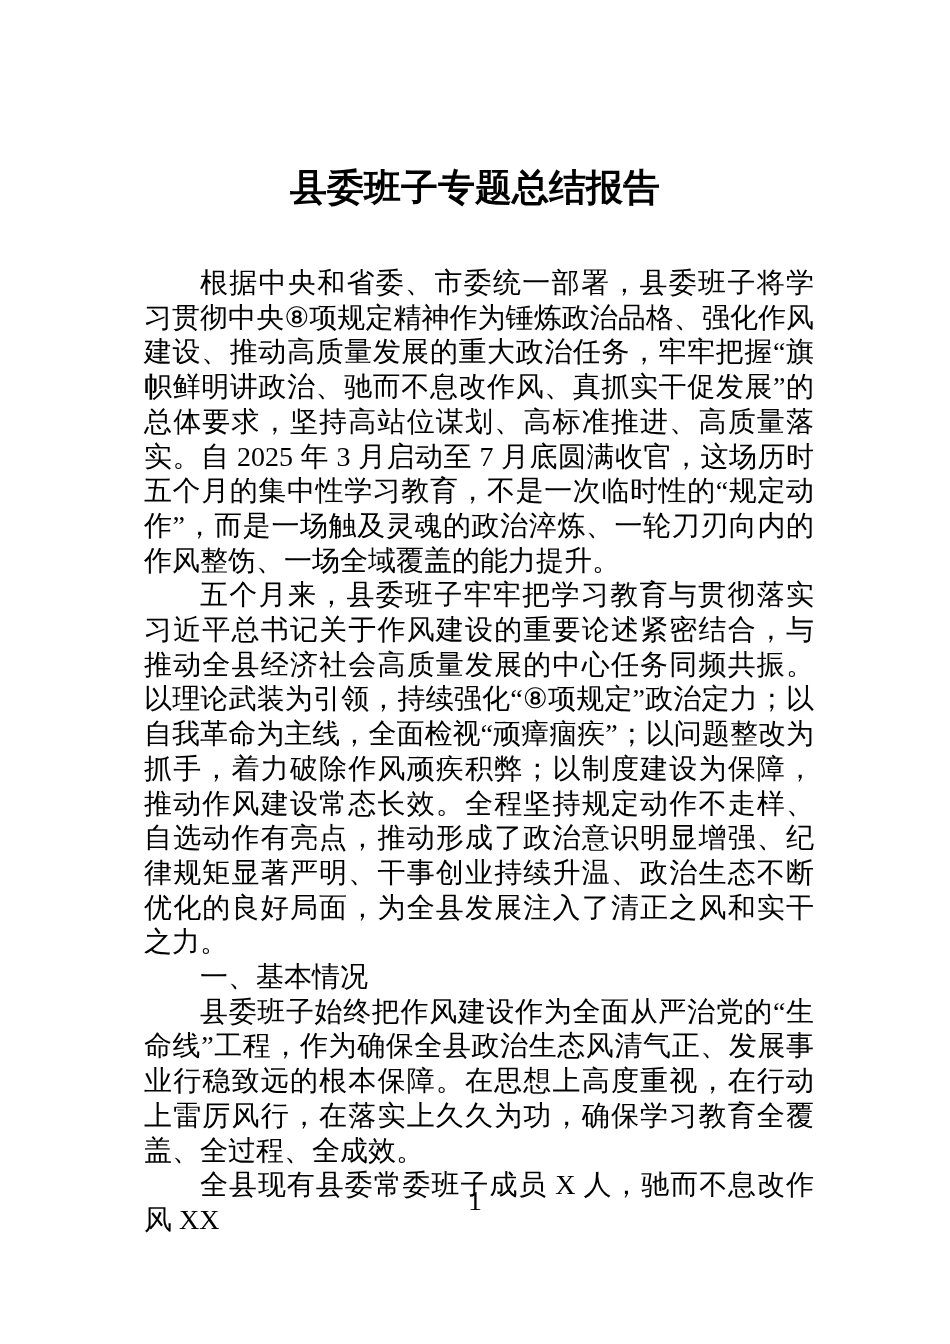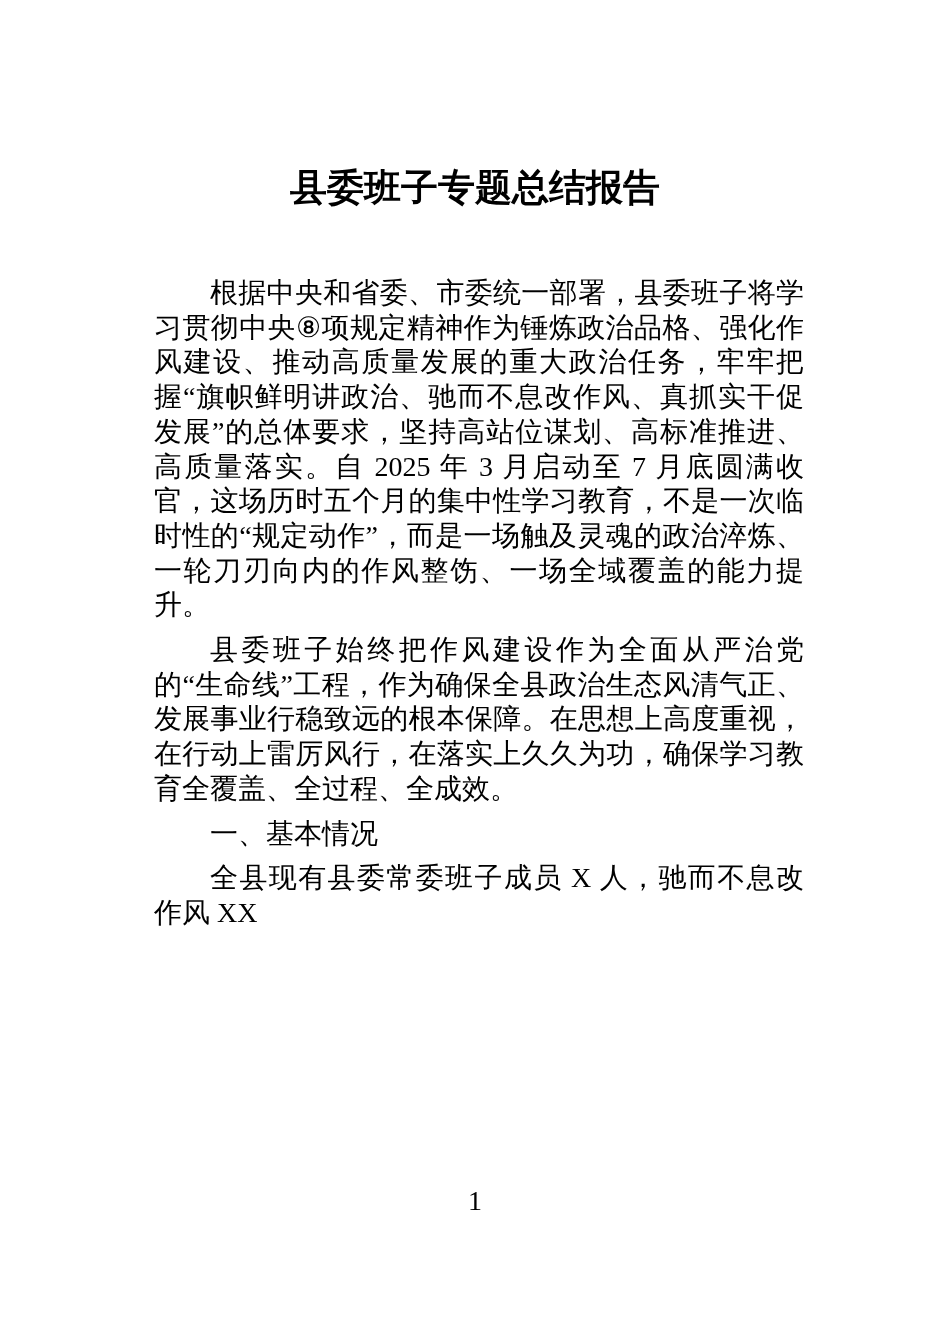--- a/index.html
+++ b/index.html
@@ -36,21 +36,21 @@
     width: 670px;
     font-family: "Liberation Serif", "DejaVu Sans", sans-serif;
     font-size: 28px;
     line-height: 34.7px;
     text-align: justify;
     text-justify: inter-ideograph;
     color: #000000;
     word-break: break-all;
   }
   .para {
-    margin: 10px;
+    margin: 0;
     padding: 0;
     text-indent: 2em;
   }
   .page-number {
     position: absolute;
     top: 1184px;
     left: 0;
     width: 950px;
     text-align: center;
     font-family: "Liberation Serif", "DejaVu Serif", serif;
@@ -60,19 +60,20 @@
   }
 </style>
 </head>
 <body>
 
 <div class="page">
   <h1 class="doc-title">县委班子专题总结报告</h1>
 
   <div class="doc-body">
     <p class="para">根据中央和省委、市委统一部署，县委班子将学习贯彻中央⑧项规定精神作为锤炼政治品格、强化作风建设、推动高质量发展的重大政治任务，牢牢把握“旗帜鲜明讲政治、驰而不息改作风、真抓实干促发展”的总体要求，坚持高站位谋划、高标准推进、高质量落实。自 2025 年 3 月启动至 7 月底圆满收官，这场历时五个月的集中性学习教育，不是一次临时性的“规定动作”，而是一场触及灵魂的政治淬炼、一轮刀刃向内的作风整饬、一场全域覆盖的能力提升。</p>
+    <p class="para">五个月来，县委班子牢牢把学习教育与贯彻落实习近平总书记关于作风建设的重要论述紧密结合，与推动全县经济社会高质量发展的中心任务同频共振。以理论武装为引领，持续强化“⑧项规定”政治定力；以自我革命为主线，全面检视“顽瘴痼疾”；以问题整改为抓手，着力破除作风顽疾积弊；以制度建设为保障，推动作风建设常态长效。全程坚持规定动作不走样、自选动作有亮点，推动形成了政治意识明显增强、纪律规矩显著严明、干事创业持续升温、政治生态不断优化的良好局面，为全县发展注入了清正之风和实干之力。</p>
+    <p class="para">一、基本情况</p>
     <p class="para">县委班子始终把作风建设作为全面从严治党的“生命线”工程，作为确保全县政治生态风清气正、发展事业行稳致远的根本保障。在思想上高度重视，在行动上雷厉风行，在落实上久久为功，确保学习教育全覆盖、全过程、全成效。</p>
-    <p class="para">一、基本情况</p>
     <p class="para">全县现有县委常委班子成员 X 人，驰而不息改作风 XX</p>
   </div>
 
   <div class="page-number">1</div>
 </div>
 
 </body></html>

